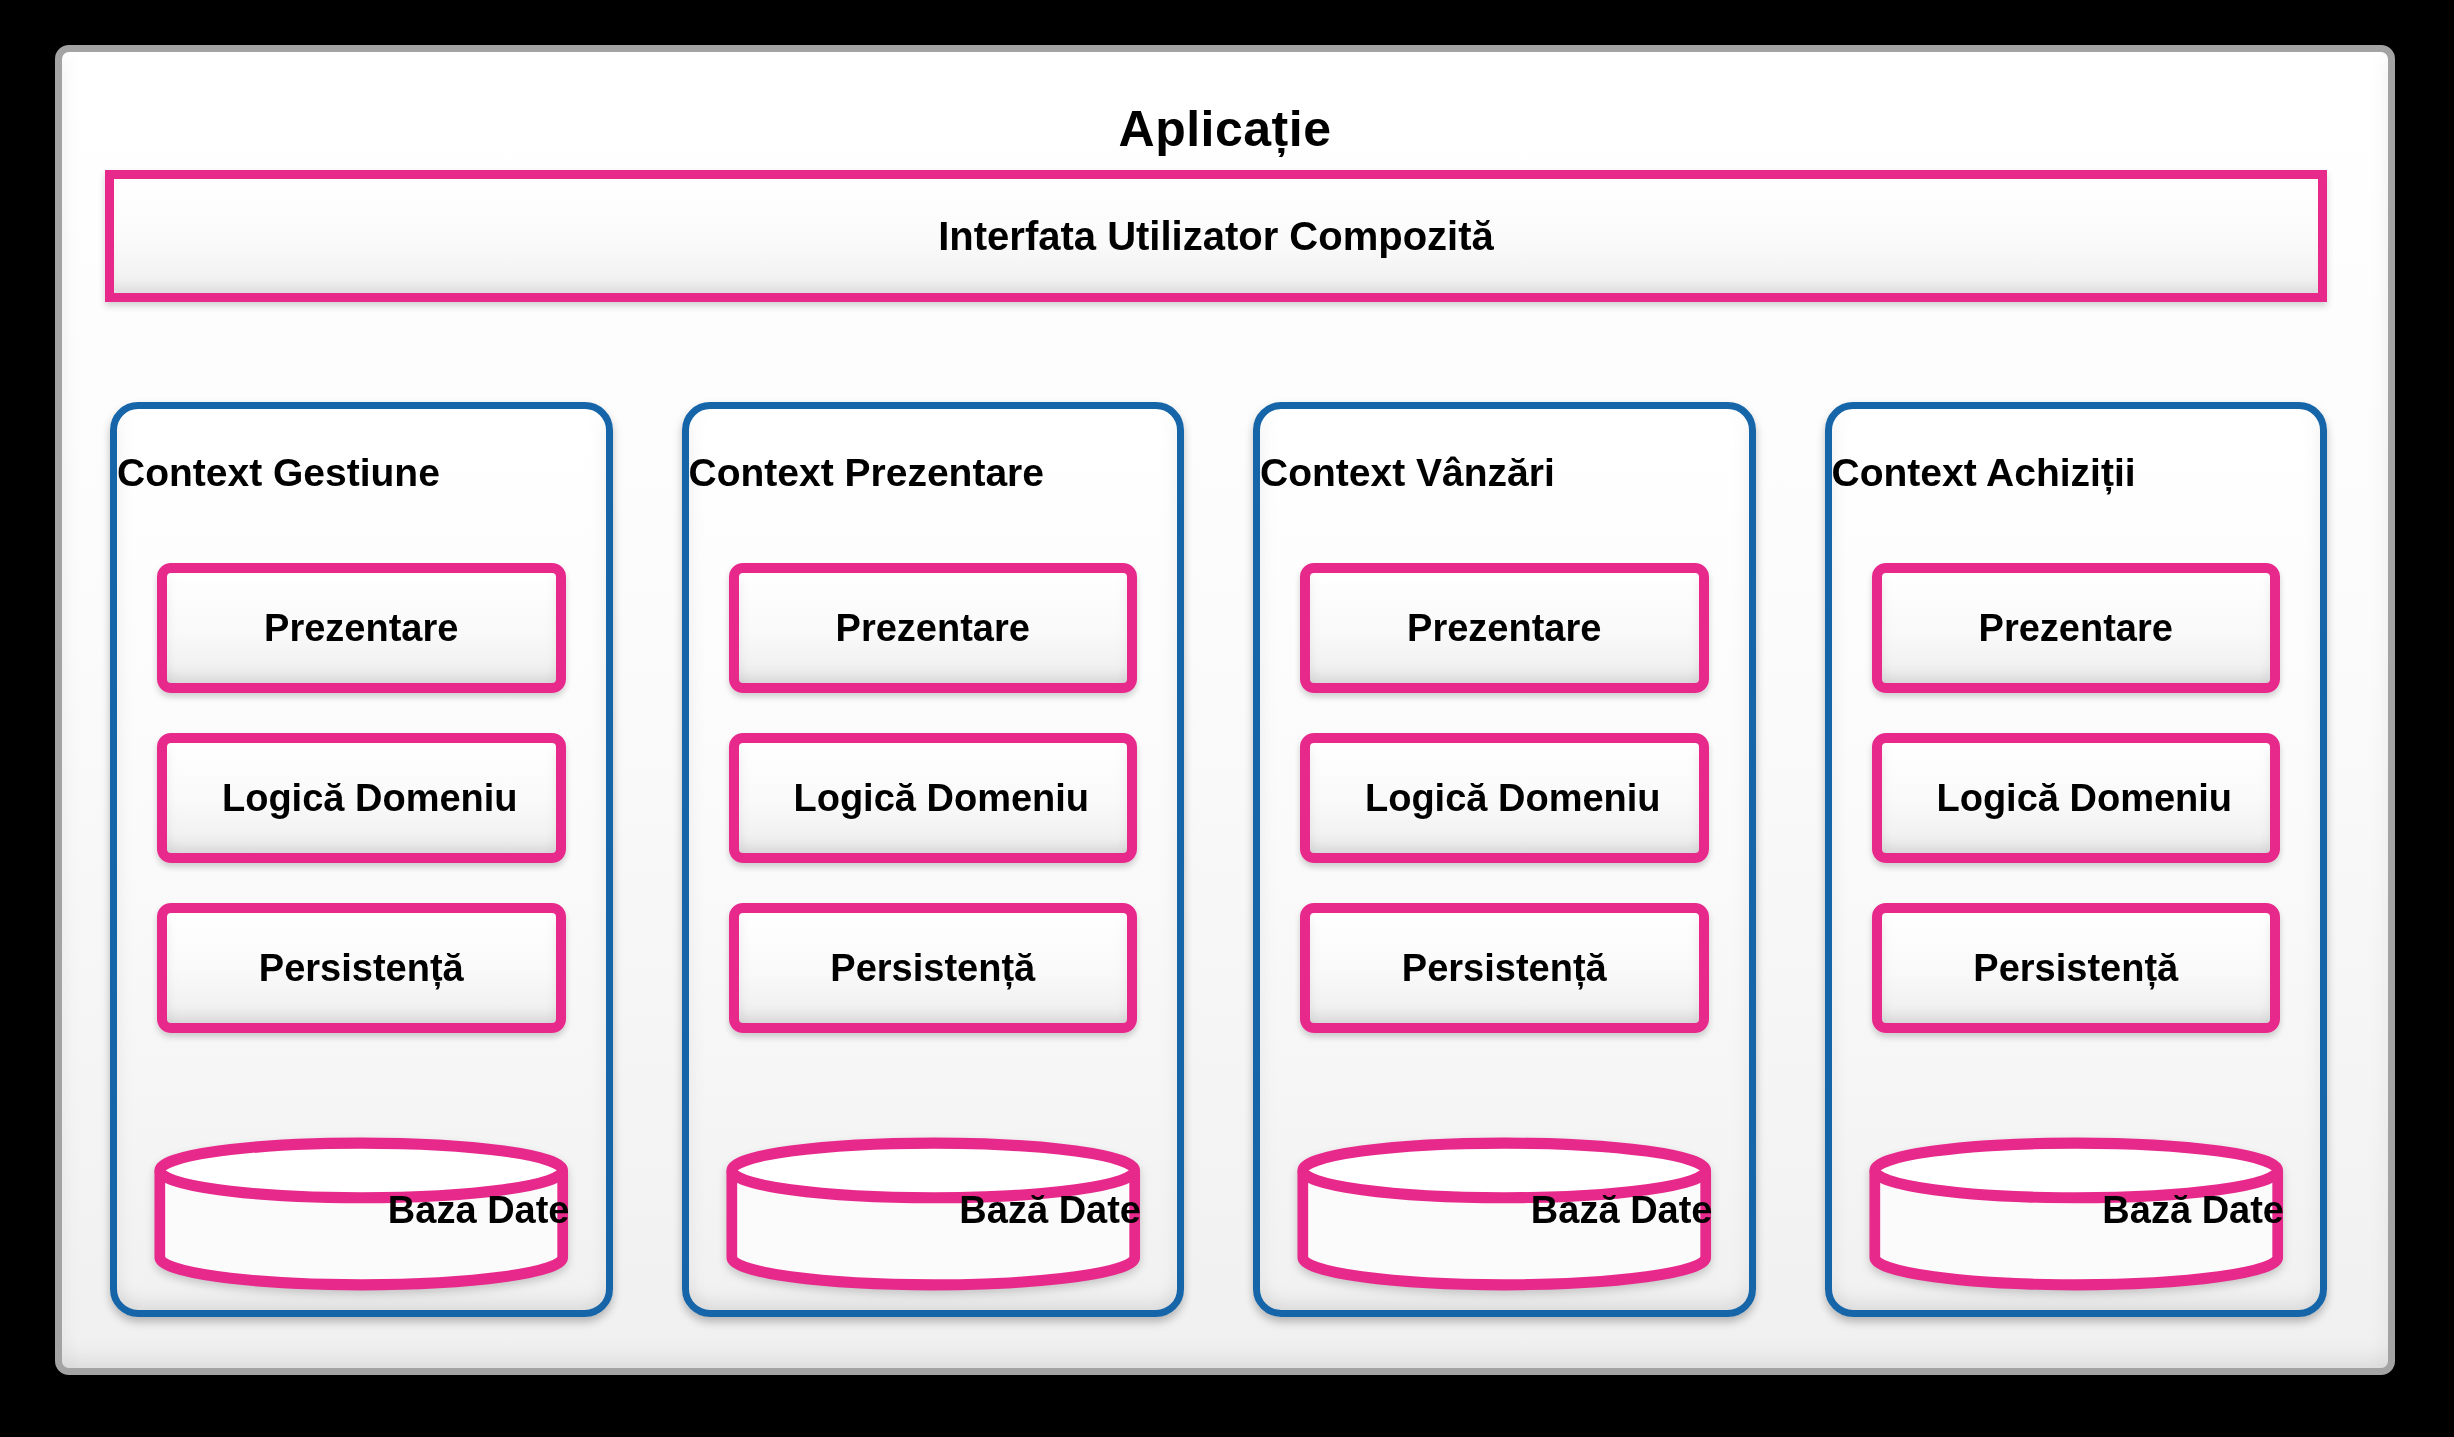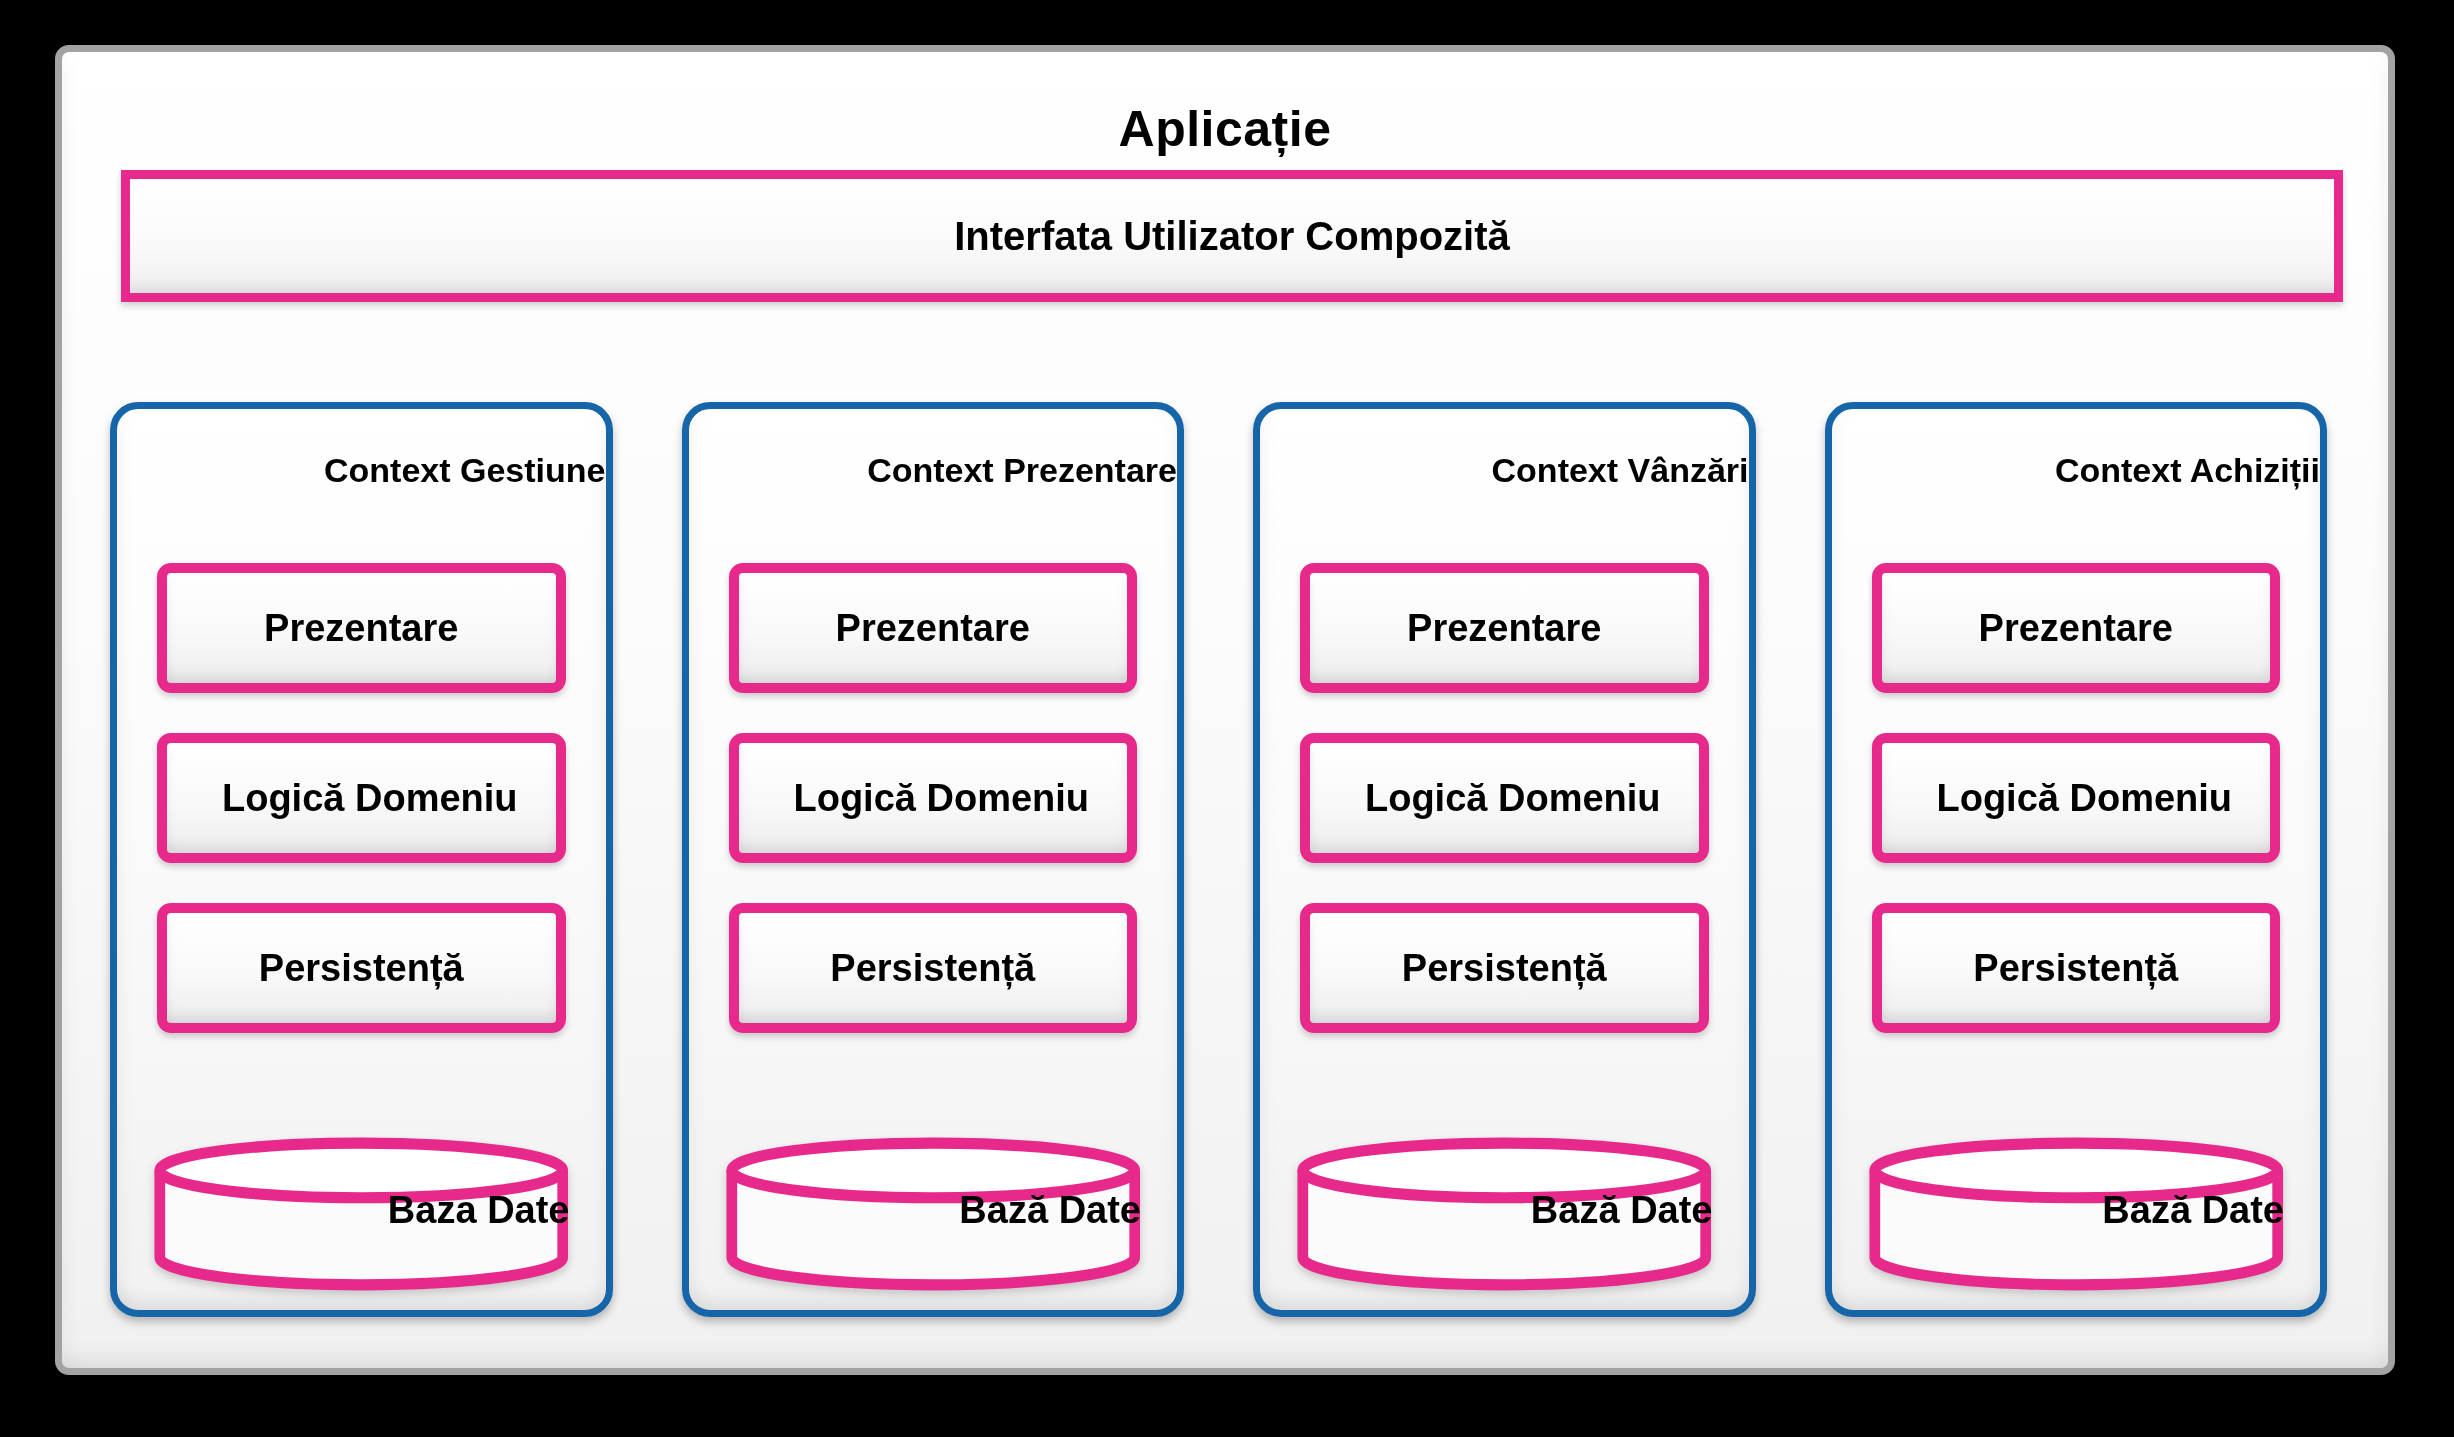--- a/index.html
+++ b/index.html
@@ -51,21 +51,20 @@
     box-sizing: border-box;
     border: 9px solid var(--pink);
     background: linear-gradient(180deg, #ffffff 0%, #fafafa 55%, #efefef 100%);
     box-shadow:
       0 4px 7px rgba(0,0,0,0.18),
       inset 0 12px 12px -8px #ffffff,
       inset 0 -14px 16px -10px rgba(0,0,0,0.10);
     display: flex;
     align-items: center;
     justify-content: center;
-    margin-left: 16px;
   }
   .ui-bar-label {
     font-size: 40px;
     font-weight: 700;
     color: #000;
   }
   .columns-row {
     position: absolute;
     left: 48px;
     top: 350px;
@@ -86,22 +85,22 @@
       inset 0 16px 18px -10px #ffffff,
       inset 0 -18px 20px -12px rgba(0,0,0,0.10),
       inset 16px 0 18px -14px rgba(0,0,0,0.05),
       inset -16px 0 18px -14px rgba(0,0,0,0.05);
   }
   .context-title {
     position: absolute;
     top: 42px;
     left: 0;
     right: 0;
-    text-align: right;
-    font-size: 34px;
+    text-align: left;
+    font-size: 39px;
     font-weight: 700;
     color: #000;
   }
   .layer-box {
     position: absolute;
     left: 40px;
     right: 40px;
     height: 130px;
     box-sizing: border-box;
     border: 10px solid var(--pink);

